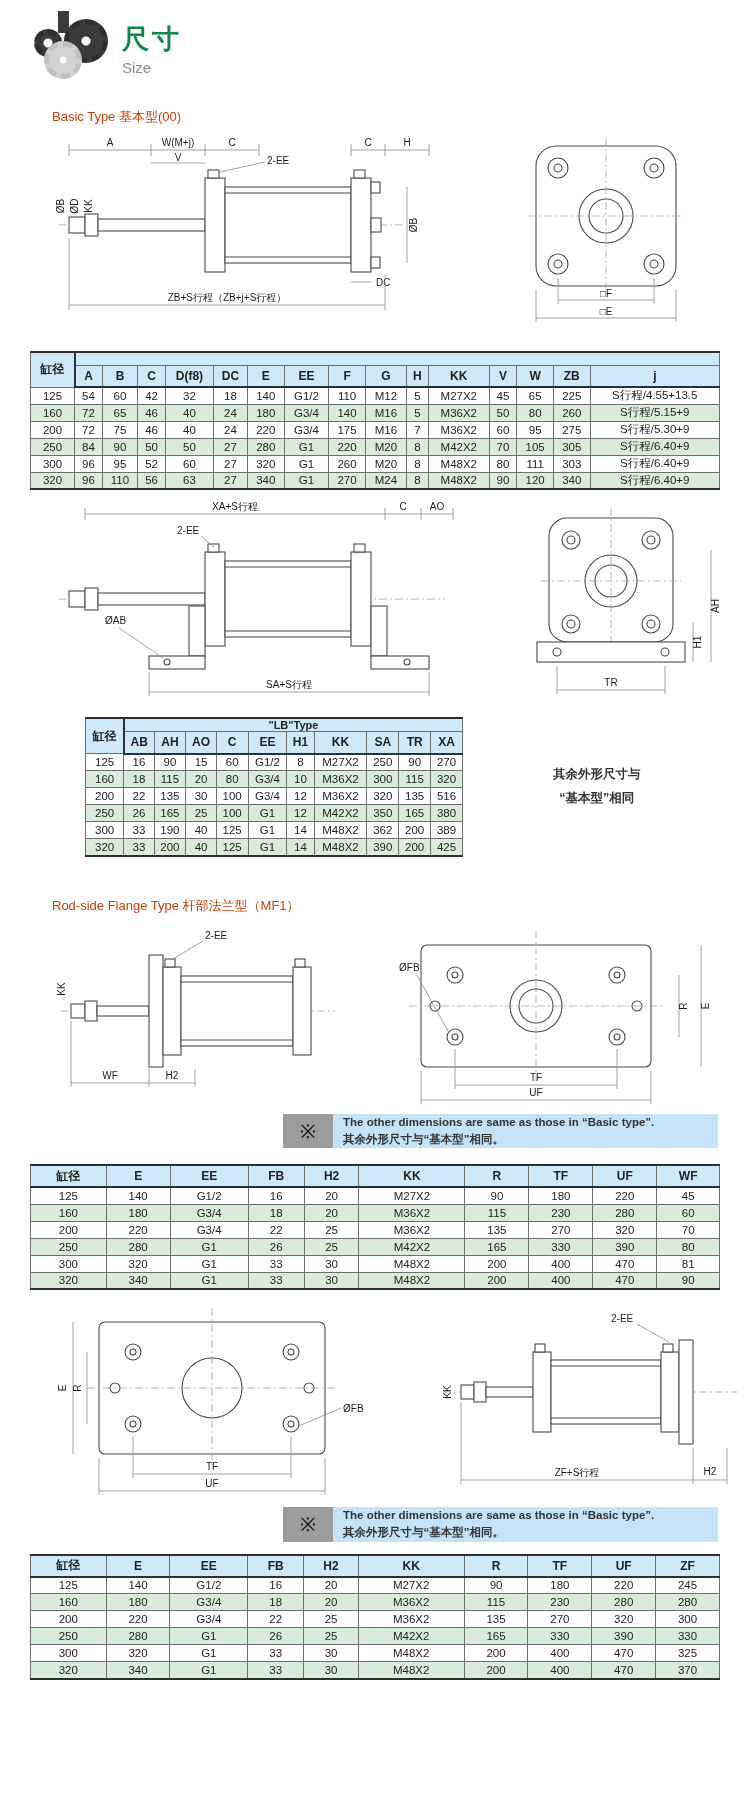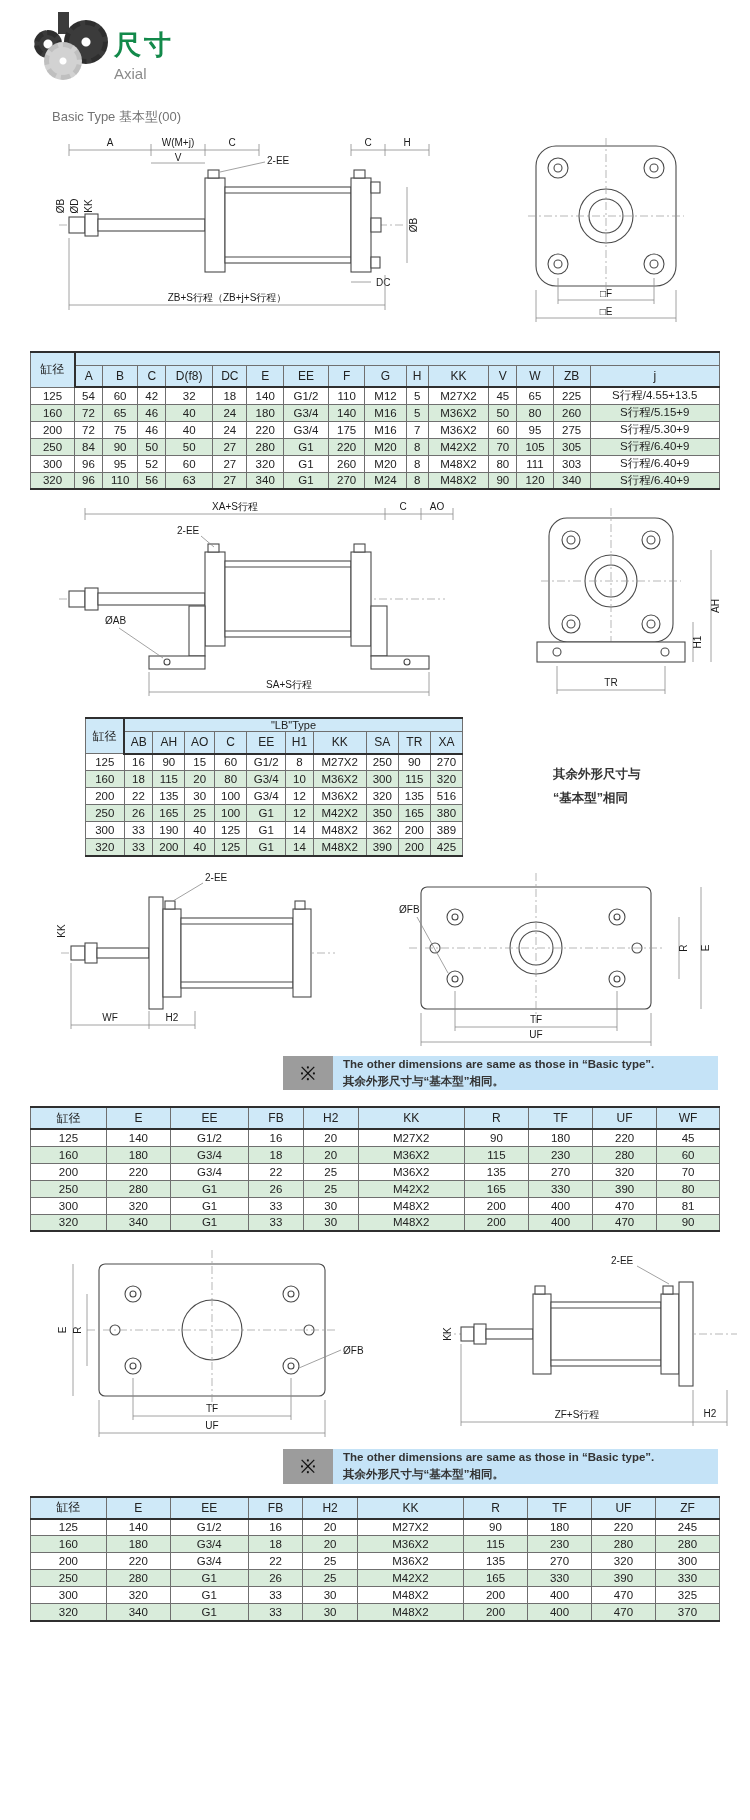--- a/index.html
+++ b/index.html
@@ -3,58 +3,58 @@
 <meta charset="utf-8">
 <style>
   :root{
     --green:#12894a; --hblue:#cfe9f8; --stripe:#d9ecdb;
     --noteblue:#c5e3f7; --notegray:#9c9c9c;
   }
   *{box-sizing:border-box;margin:0;padding:0}
   body{width:750px;height:1820px;overflow:hidden;background:#fff;
        font-family:"Liberation Sans",sans-serif;color:#222}
   
-  .brand{display:flex;align-items:flex-end;gap:4px;margin:10px 0 0 30px;height:72px}
+  .brand{display:flex;align-items:center;gap:12px;margin:10px 0 0 30px;height:72px}
   .gears{position:relative;width:80px;height:70px}
   .gear{position:absolute;border-radius:50%}
   .gear.dark{background:radial-gradient(circle,#fff 0 4px,#3b3b3b 5px);border:5px dashed #2e2e2e}
   .gear.light{background:radial-gradient(circle,#fff 0 3px,#d2d2d2 4px);border:5px dashed #bfbfbf}
   .g1{width:44px;height:44px;right:2px;top:8px}
   .g2{width:28px;height:28px;left:4px;top:18px}
   .g3{width:38px;height:38px;left:14px;top:30px}
   .machine{position:absolute;left:28px;top:0;width:11px;height:22px;background:#3b3b3b}
   .brand-text .cn{font-size:27px;font-weight:bold;color:var(--green);letter-spacing:3px;margin-top:4px}
   .brand-text .en{font-size:15px;color:#8a8a8a;margin-top:2px}
   .page-title{margin:22px 30px 0 27px;font-size:19px;font-weight:bold;color:var(--green);letter-spacing:.5px}
-  .sec-label{font-size:13px;color:#737373;margin:26px 0 4px 52px}
+  .sec-label{font-size:13px;color:#c2410c;margin:26px 0 4px 52px}
   .sec-label.mf1{margin-top:40px}
   .sec-label.mf2{margin-top:16px}
   
   .drawing{display:flex;align-items:flex-start;gap:36px;margin:4px 0 0 55px}
   svg{display:block}
   .tl{stroke:#4a4a4a;stroke-width:1.1;fill:none}
   .tf{fill:#fff;stroke:#4a4a4a;stroke-width:1.1}
   .dm{stroke:#8a8a8a;stroke-width:.8;fill:none}
   .cl{stroke:#9a9a9a;stroke-width:.7;stroke-dasharray:8 3 2 3;fill:none}
   text.dl{font-size:10px;fill:#1a1a1a;font-family:"Liberation Sans",sans-serif}
   
   table{border-collapse:collapse;font-size:11.5px;
         border-top:2.5px solid #2f2f2f;border-bottom:2.5px solid #2f2f2f}
   table.full{width:690px;margin:26px 0 0 30px}
   th,td{border:1px solid #6f6f6f;text-align:center;padding:0 3px;height:17px}
   td{font-size:11.5px}
-  thead th{background:var(--hblue);font-weight:normal;font-size:12px;height:22px}
+  thead th{background:var(--hblue);font-weight:bold;font-size:12px;height:22px}
   thead th.band{height:13px;font-size:11px}
   thead th.corner{border-right:2px solid #2f2f2f}
   thead tr:last-child th{border-bottom:2px solid #2f2f2f}
   tbody tr.stripe td{background:var(--stripe)}
   
   .ms1-bottom{display:flex;align-items:center;gap:90px;margin:8px 0 0 85px}
   table.ms1{width:378px}
-  .side-note{font-size:12.5px;font-weight:bold;color:#333;line-height:1.9}
+  .side-note{font-size:12.5px;font-weight:bold;color:#333;text-align:center;line-height:1.9}
   
   .note{display:flex;width:435px;margin:10px 0 0 283px}
   .note2{margin-top:8px}
   .note .sq{width:50px;background:var(--notegray);display:flex;align-items:center;
             justify-content:center;font-size:19px;color:#111}
   .note .txt{flex:1;background:var(--noteblue);padding:0 10px;font-size:11.5px;
              font-weight:bold;color:#333;line-height:1.5}
   table.t3{margin-top:16px}
   table.t4{margin-top:12px}
 </style>
@@ -65,21 +65,21 @@
 
   <header class="brand">
     <div class="gears">
       <div class="machine"></div>
       <div class="gear dark g1"></div>
       <div class="gear dark g2"></div>
       <div class="gear light g3"></div>
     </div>
     <div class="brand-text">
       <div class="cn">尺寸</div>
-      <div class="en">Axial</div>
+      <div class="en">Size</div>
     </div>
   </header>
 
 
   <div class="sec-label">Basic Type 基本型(00)</div>
 
   <div class="drawing">
     <svg width="420" height="195" viewBox="0 0 420 195">
       <line class="cl" x1="4" y1="95" x2="348" y2="95"></line>
       <rect class="tf" x="14" y="87" width="16" height="16"></rect>
@@ -451,20 +451,21 @@
             <td>425</td>
           </tr>
         </tbody>
       </table>
     <div class="side-note">
       <div>其余外形尺寸与</div>
       <div>“基本型”相同</div>
     </div>
   </div>
 
+  <div class="sec-label mf1">Rod-side Flange Type 杆部法兰型（MF1）</div>
 
   <div class="drawing">
     <svg width="300" height="185" viewBox="0 0 300 185">
       <line class="cl" x1="6" y1="92" x2="280" y2="92"></line>
       <rect class="tf" x="16" y="85" width="14" height="14"></rect>
       <rect class="tf" x="30" y="82" width="12" height="20"></rect>
       <rect class="tf" x="42" y="87" width="52" height="10"></rect>
       <rect class="tf" x="94" y="36" width="14" height="112"></rect>
       <rect class="tf" x="108" y="48" width="18" height="88"></rect>
       <rect class="tf" x="110" y="40" width="10" height="8"></rect>

